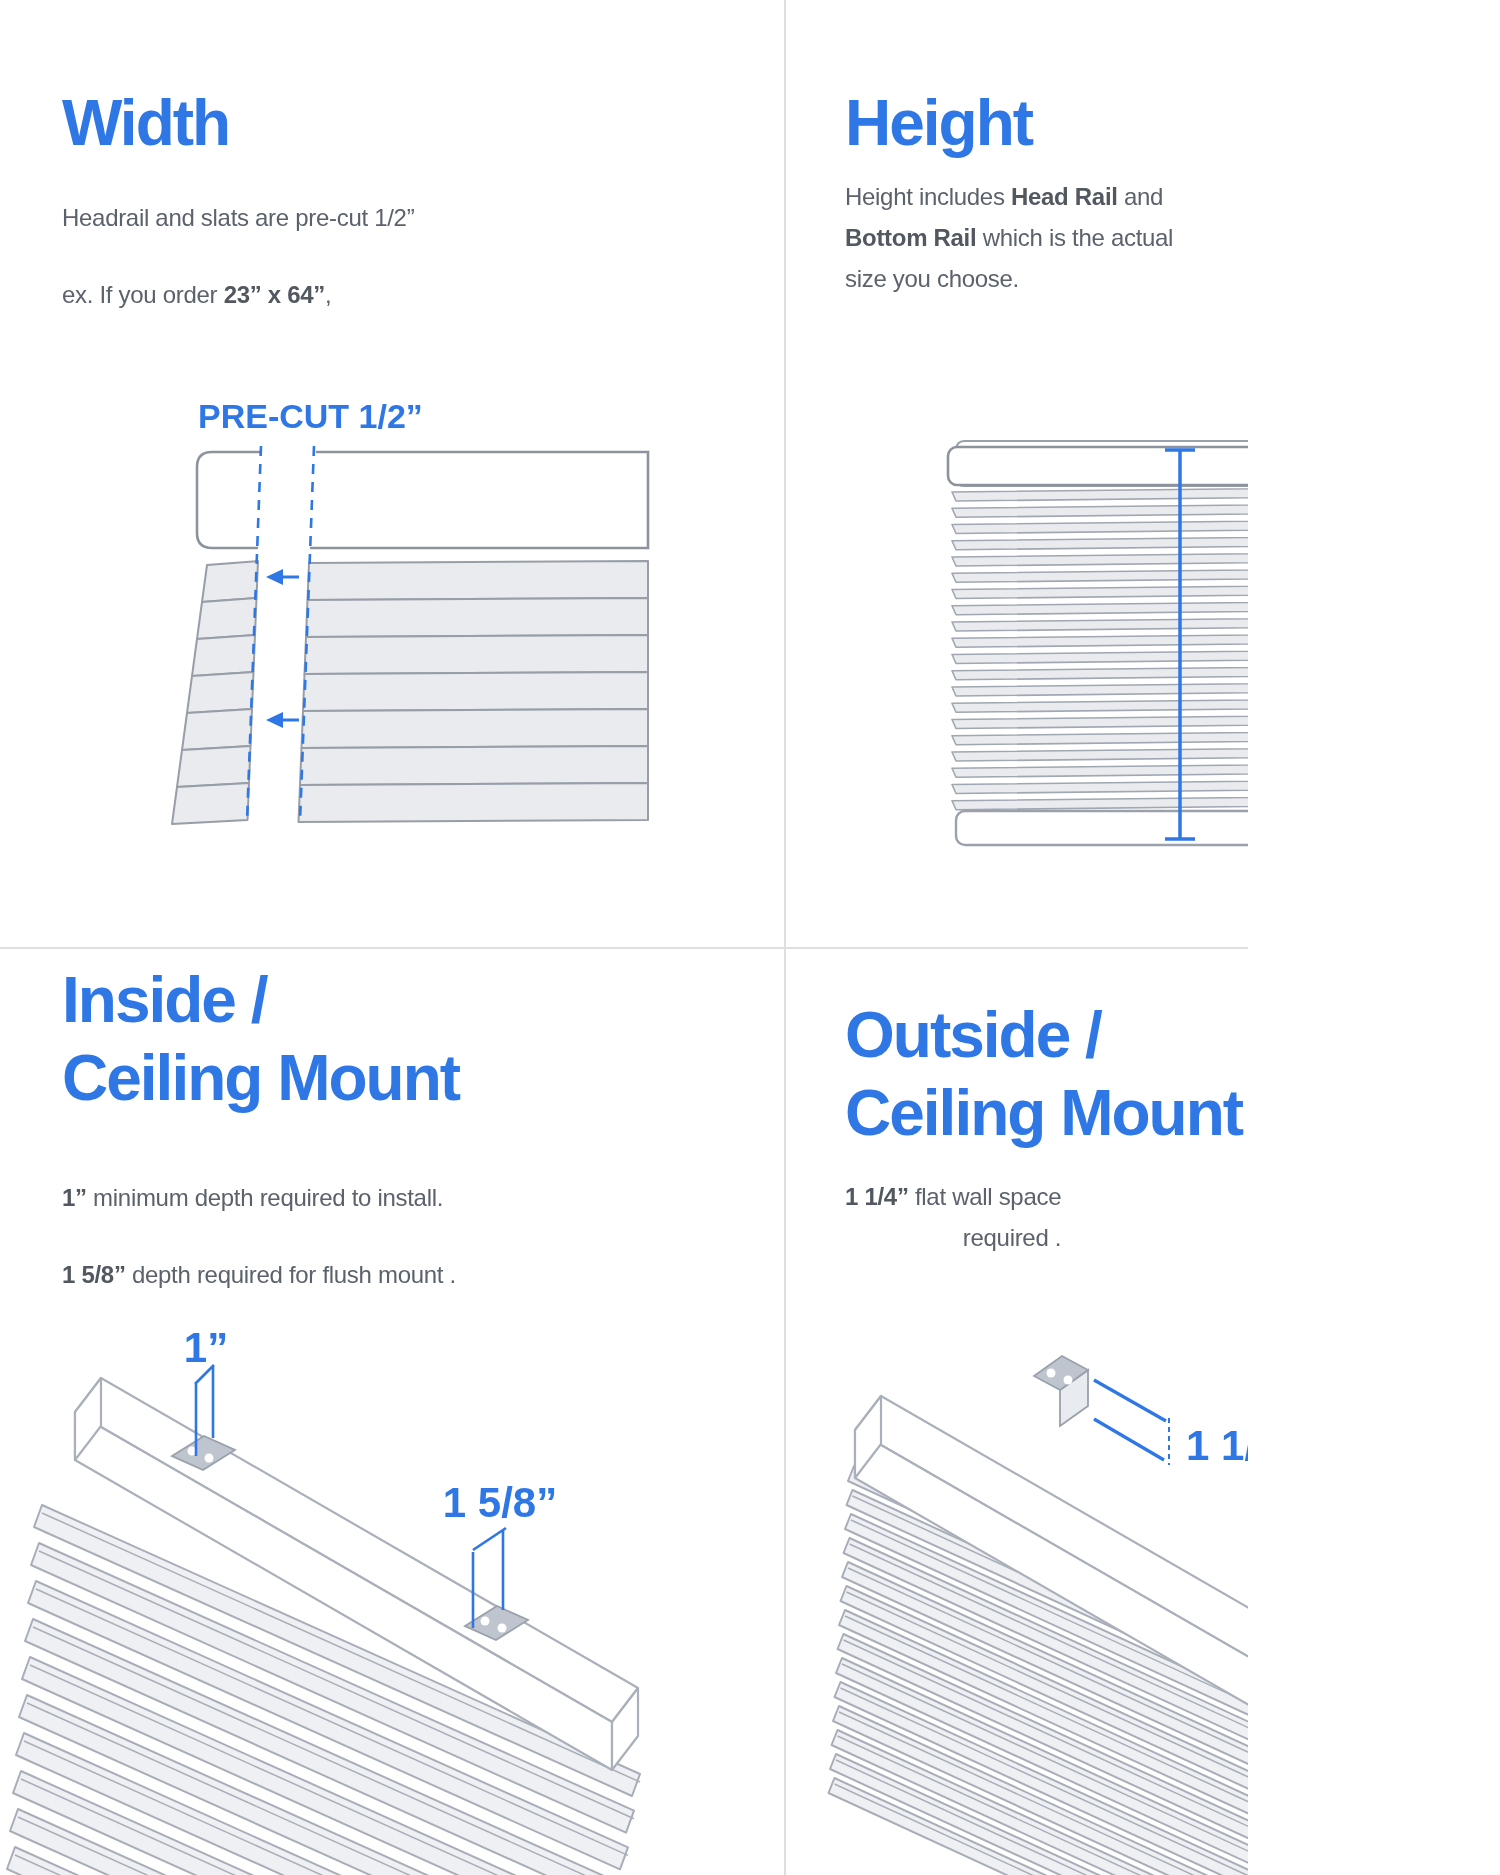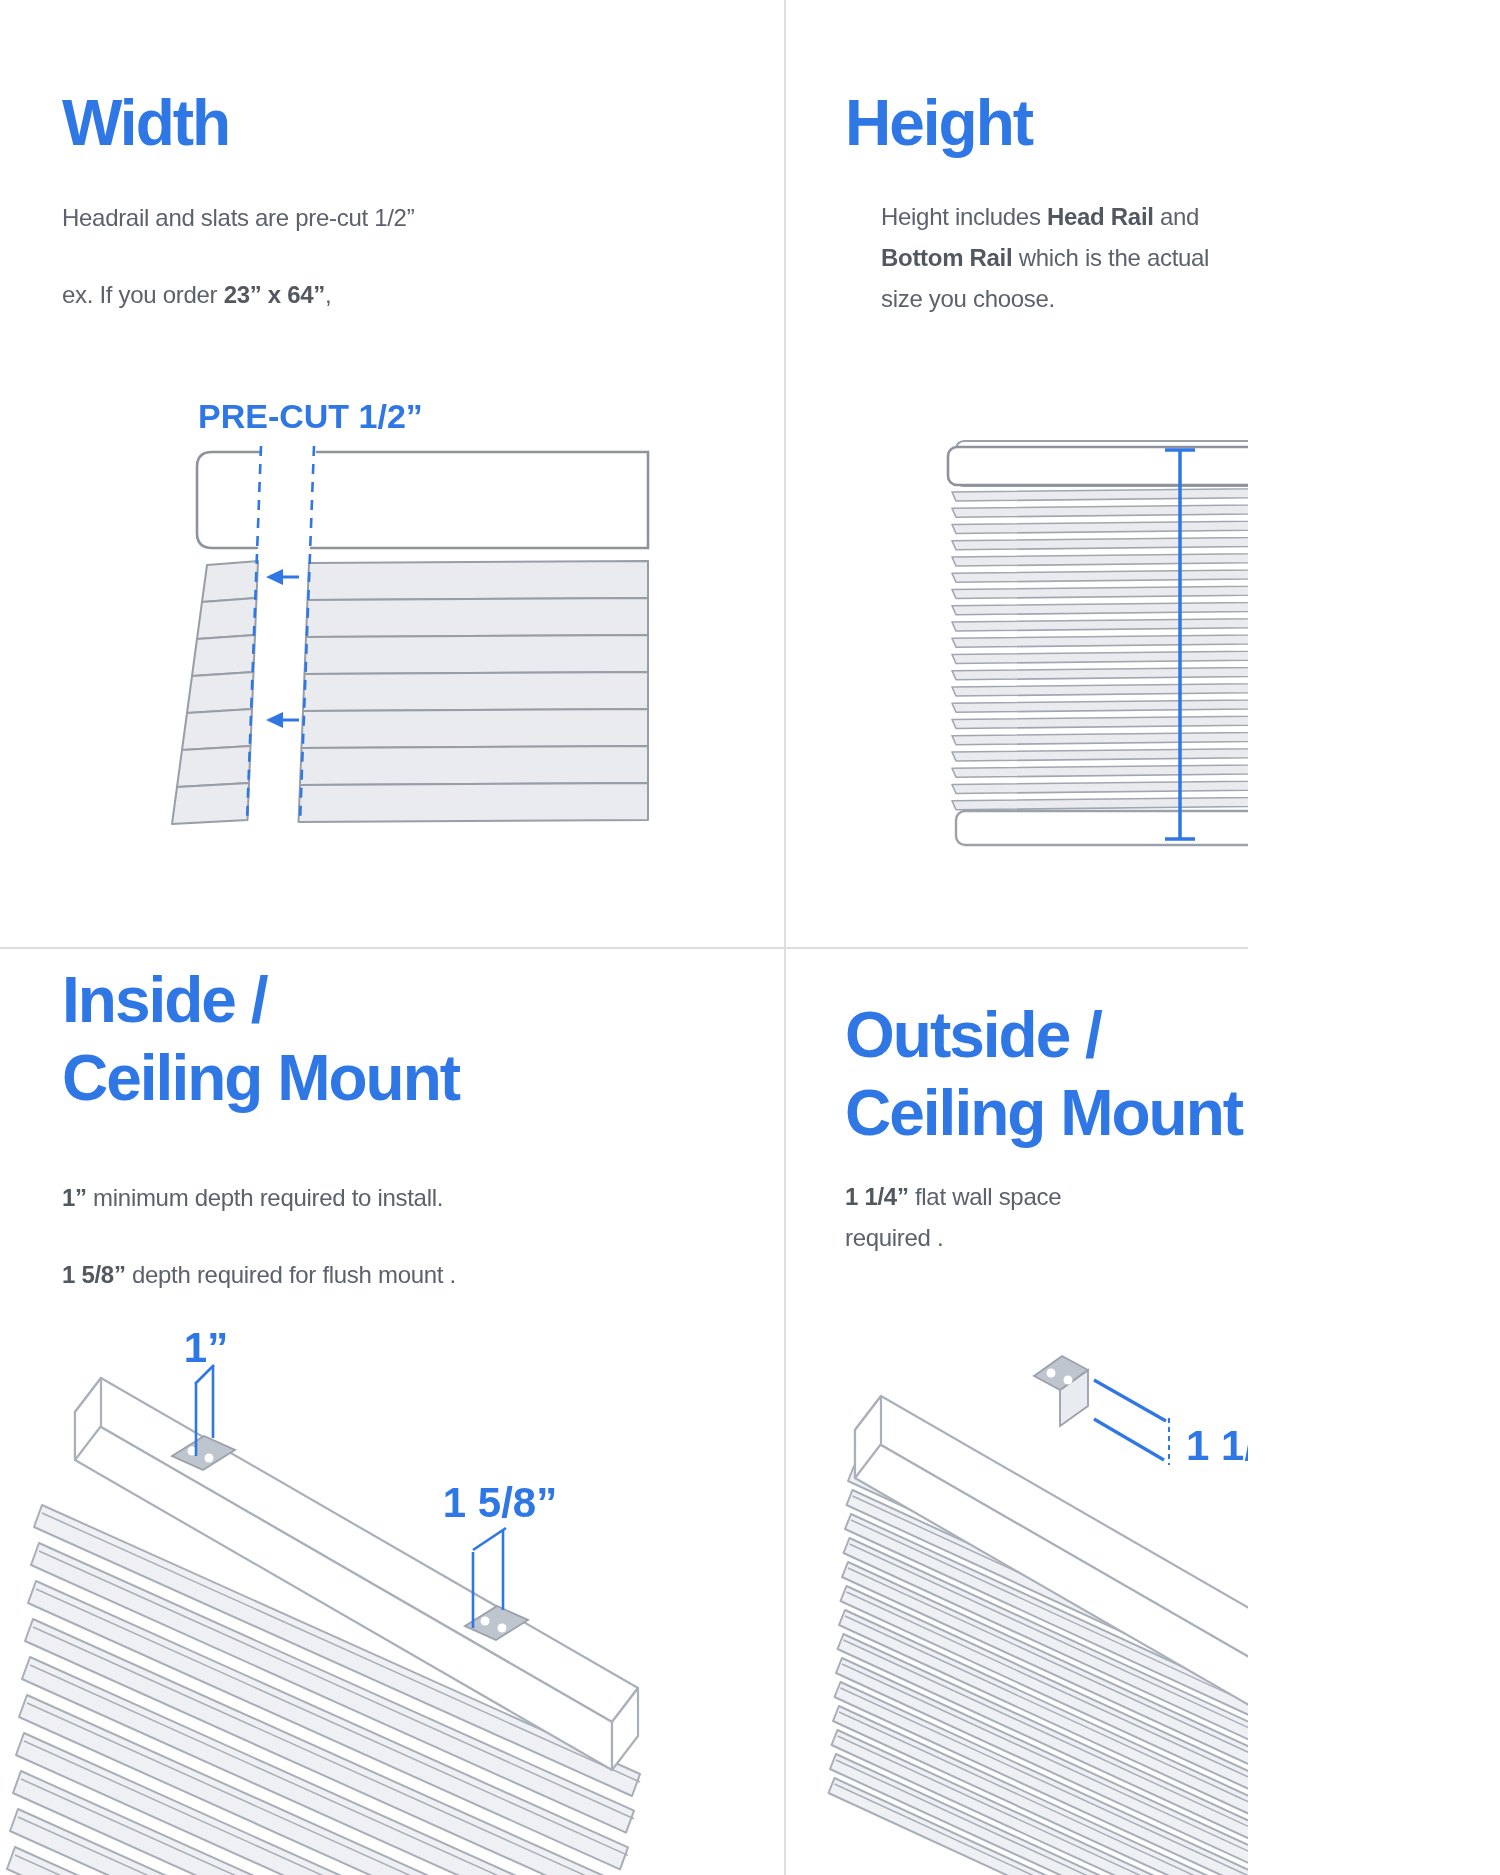--- a/index.html
+++ b/index.html
@@ -68,21 +68,21 @@
       </g>
       <g>
         <line x1="241" y1="380" x2="259" y2="380" stroke="#2e77e5" stroke-width="3"></line>
         <polygon points="226,380 243,372 243,388" fill="#2e77e5"></polygon>
       </g>
     </svg>
   </section>
 
   <section>
     <h2 class="q-title" style="left:845px;top:84px;">Height</h2>
-    <div class="q-body" style="left:845px;top:196px;line-height:41px;margin-left:36px;">
+    <div class="q-body" style="left:845px;top:176px;line-height:41px;">
       <p><span>Height includes </span><span class="b">Head Rail</span><span> and</span></p>
       <p><span class="b">Bottom Rail</span><span> which is the actual</span></p>
       <p><span>size you choose.</span></p>
     </div>
 
     <svg style="left:900px;top:380px;" width="560" height="500" viewBox="0 0 560 500">
 
       <rect x="56" y="61" width="449" height="45" rx="8" fill="#ffffff" stroke="#9aa1ab" stroke-width="2.2"></rect>
       <rect x="48" y="67" width="445" height="38" rx="9" fill="#ffffff" stroke="#8d939d" stroke-width="2.6"></rect>
 
@@ -184,21 +184,21 @@
         <line x1="473" y1="240" x2="506" y2="218" stroke="#2e77e5" stroke-width="2.6"></line>
         <line x1="473" y1="242" x2="473" y2="318" stroke="#2e77e5" stroke-width="2.6"></line>
         <line x1="503" y1="220" x2="503" y2="300" stroke="#2e77e5" stroke-width="2.6"></line>
       </g>
     </svg>
   </section>
 
   <section>
     <h2 class="q-title" style="left:845px;top:996px;">Outside /
 Ceiling Mount</h2>
-    <div class="q-body" style="left:845px;top:1176px;line-height:41px;">
+    <div class="q-body" style="left:845px;top:1176px;line-height:41px;text-align:right;">
       <p><span class="b">1 1/4”</span><span> flat wall space</span></p>
       <p><span>required .</span></p>
     </div>
 
     <svg style="left:750px;top:1310px;" width="750" height="565" viewBox="0 0 750 565">
 
       <g>
           <polygon points="104,156 697,429 691,444 98,171" fill="#eef0f4" stroke="#a8aeb8" stroke-width="2" stroke-linejoin="round"></polygon>
           <line x1="104" y1="162" x2="697" y2="435" stroke="#a8aeb8" stroke-width="1.5"></line>
           <polygon points="102.5,180 692,451.4 686,466.4 96.5,195" fill="#eef0f4" stroke="#a8aeb8" stroke-width="2" stroke-linejoin="round"></polygon>

